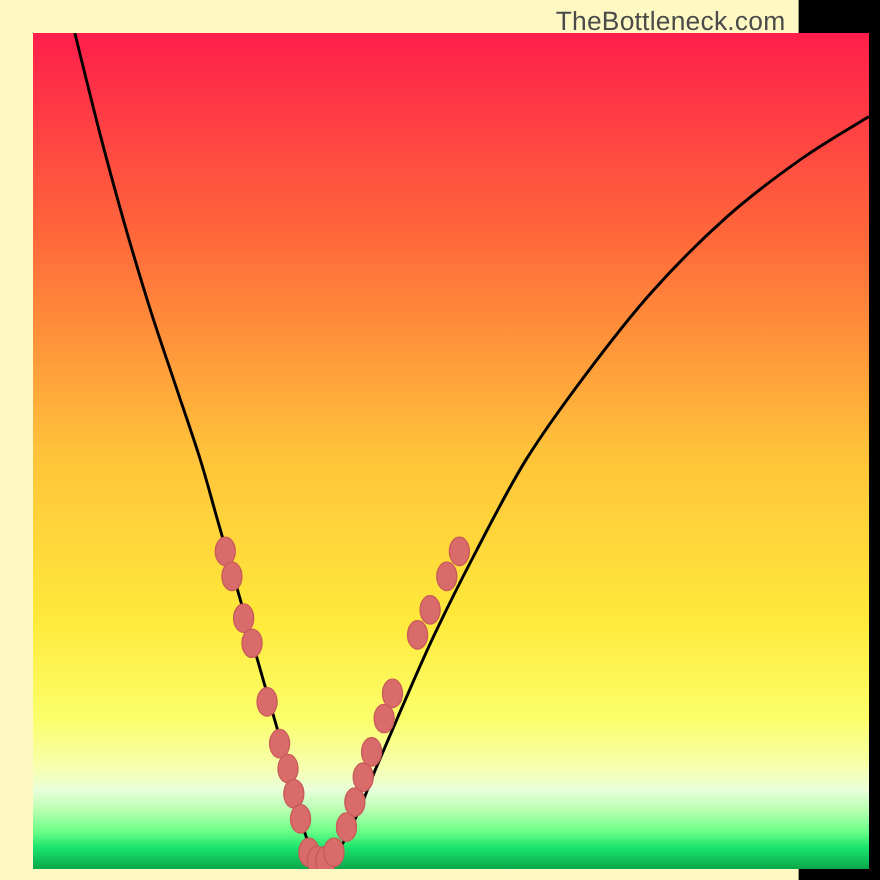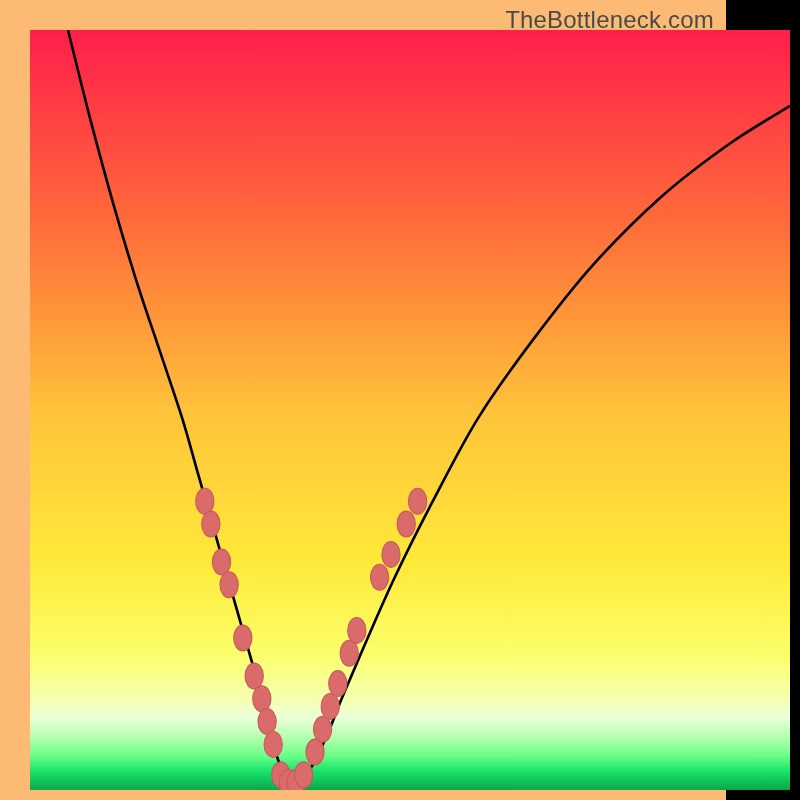--- a/index.html
+++ b/index.html
@@ -8,21 +8,21 @@
     width: 800px;
     height: 800px;
     overflow: hidden;
     background: #000;
     font-family: Arial, Helvetica, sans-serif;
   }
   .frame {
     position: relative;
     width: 726px;
     height: 800px;
-    background: #fdba74;
+    background: #fef9c3;
   }
   .plot-area {
     position: absolute;
     left: 30px;
     top: 30px;
     width: 760px;
     height: 760px;
     overflow: hidden;
   }
   .gradient-bg {

